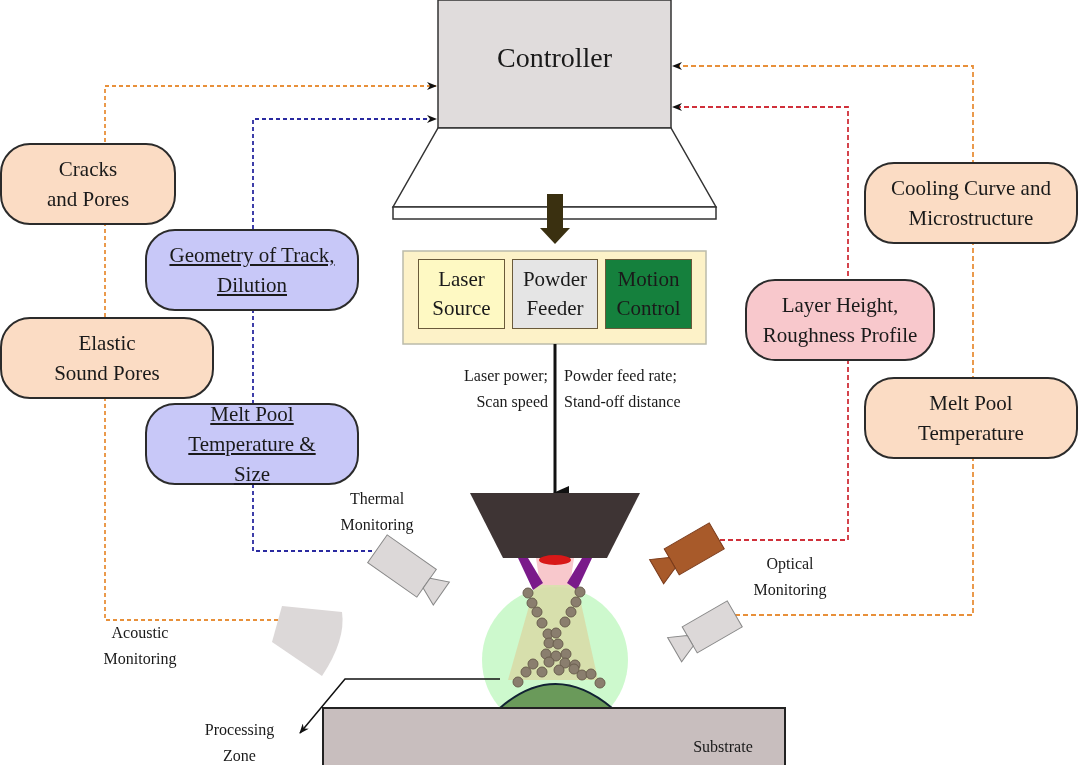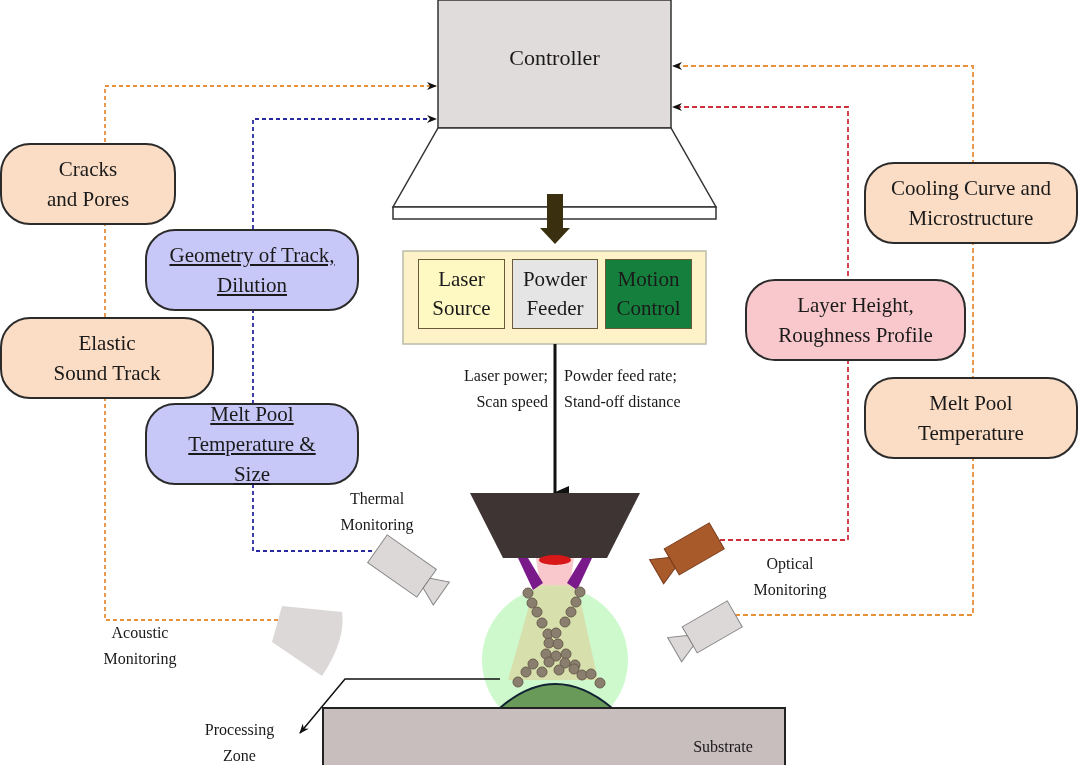--- a/index.html
+++ b/index.html
@@ -111,47 +111,47 @@
   </g>
 
   <g transform="translate(710,627) rotate(-30)">
     <rect x="-24" y="-14" width="52" height="30" fill="#dcd8d8" stroke="#888" stroke-width="1"></rect>
     <polygon points="-24,-4 -42,-12 -42,16 -24,8" fill="#dcd8d8" stroke="#888" stroke-width="1"></polygon>
   </g>
 
   <path d="M282,606 L342,612 Q346,640 322,676 L272,642 Z" fill="#dcd8d8"></path>
 </svg>
 
-<div class="lbl" style="left:438px; top:43px; width:233px; font-size:22px;">Controller</div>
+<div class="lbl" style="left:438px; top:43px; width:233px; font-size:28px;">Controller</div>
 
 <div class="mod" style="left:418px; width:87px; background:#fef9c3;">Laser
 Source</div>
 <div class="mod" style="left:512px; width:86px; background:#e5e5e5;">Powder
 Feeder</div>
 <div class="mod" style="left:605px; width:87px; background:#15803d;">Motion
 Control</div>
 
 <div class="lbl" style="left:412px; top:363px; width:136px; line-height:26px; text-align:right;">Laser power;
 Scan speed</div>
 <div class="lbl" style="left:564px; top:363px; width:185px; line-height:26px; text-align:left;">Powder feed rate;
 Stand-off distance</div>
 
 <div class="box peach" style="left:0px; top:143px; width:176px; height:82px;">Cracks
 and Pores</div>
 <div class="box blue" style="left:145px; top:229px; width:214px; height:82px;">Geometry of Track,
 Dilution</div>
 <div class="box peach" style="left:0px; top:317px; width:214px; height:82px;">Elastic
-Sound Track</div>
+Sound Pores</div>
 <div class="box blue" style="left:145px; top:403px; width:214px; height:82px;">Melt Pool
 Temperature &amp;
 Size</div>
 
 <div class="box peach" style="left:864px; top:162px; width:214px; height:82px;">Cooling Curve and
 Microstructure</div>
-<div class="box pink" style="left:745px; top:279px; width:221px; height:82px;">Layer Height,
+<div class="box pink" style="left:745px; top:279px; width:190px; height:82px;">Layer Height,
 Roughness Profile</div>
 <div class="box peach" style="left:864px; top:377px; width:214px; height:82px;">Melt Pool
 Temperature</div>
 
 <div class="lbl" style="left:312px; top:486px; width:130px; line-height:26px;">Thermal
 Monitoring</div>
 <div class="lbl" style="left:725px; top:551px; width:130px; line-height:26px;">Optical
 Monitoring</div>
 <div class="lbl" style="left:75px; top:620px; width:130px; line-height:26px;">Acoustic
 Monitoring</div>

